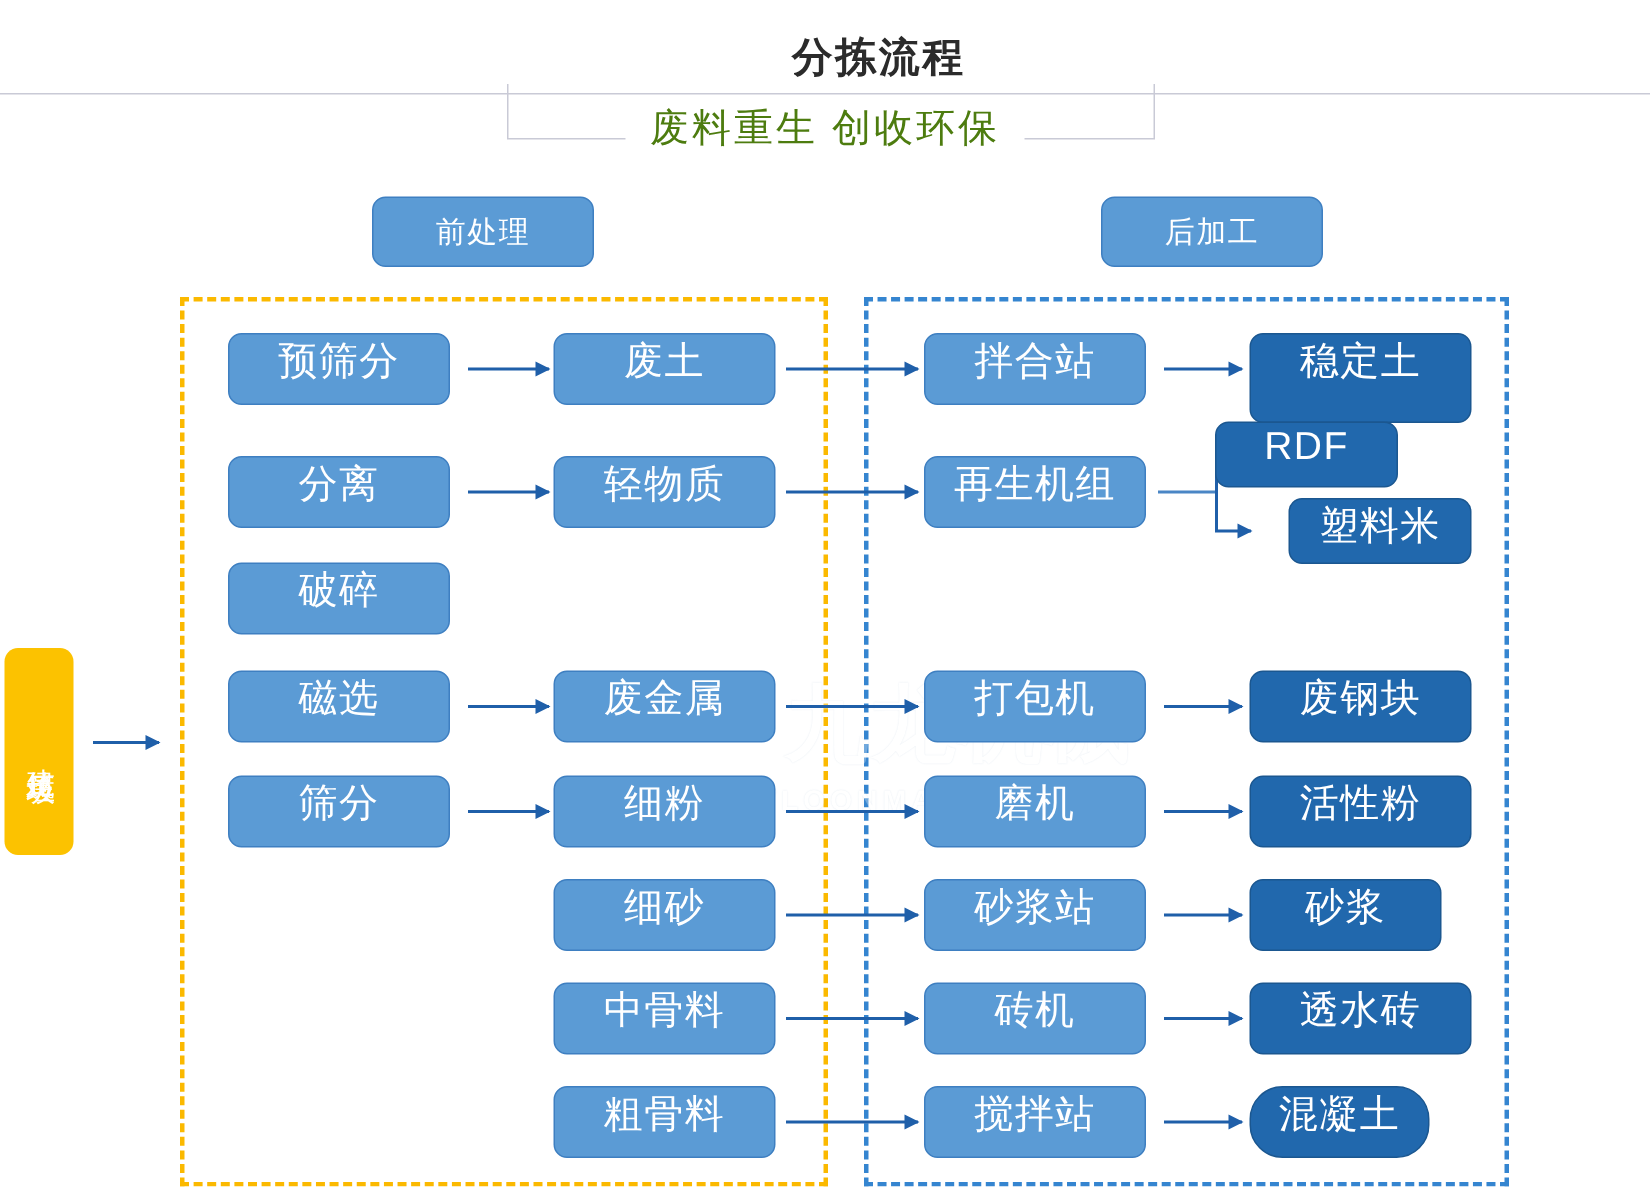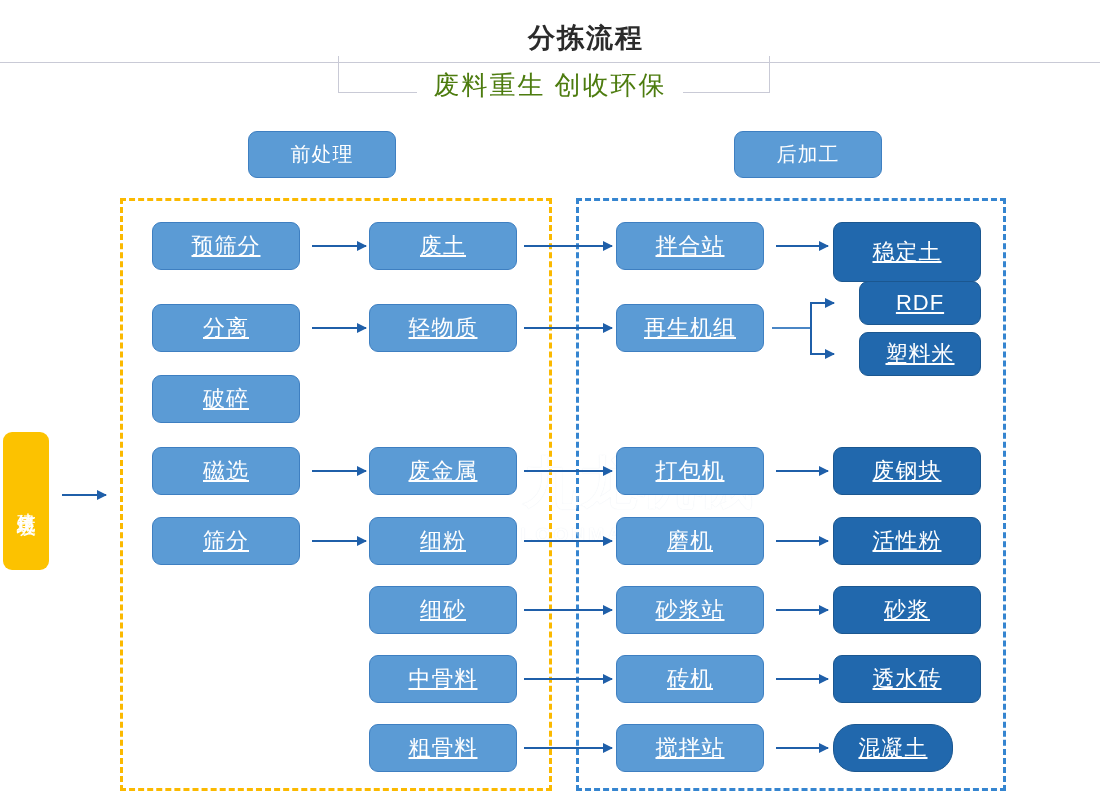--- a/index.html
+++ b/index.html
@@ -46,23 +46,23 @@
     position:absolute;background:#fcc200;border-radius:9px;
     display:flex;align-items:center;justify-content:center;box-sizing:border-box;
   }
   .input-box .vtxt{
     writing-mode:vertical-rl;text-orientation:upright;
     color:#ffffff;font-size:19px;line-height:1.18;letter-spacing:2px;
   }
 
   
   .node{
-    position:absolute;display:flex;align-items:center;justify-content:center;
+    position:absolute;display:flex;justify-content:center;
     box-sizing:border-box;border-radius:9px;color:#ffffff;
-    font-size:22px;letter-spacing:1px;white-space:nowrap;text-decoration:underline;
+    font-size:26px;letter-spacing:1px;white-space:nowrap;
   }
   .node.light{background:#5b9bd5;border:1px solid #3e7fc1;}
   .node.dark{background:#2168ad;border:1px solid #1b5790;}
 
   
   .arrow{position:absolute;height:2px;background:#1f5fa9;}
   .arrow:after{
     content:"";position:absolute;right:-1px;top:50%;
     width:0;height:0;transform:translateY(-50%);
     border-left:10px solid #1f5fa9;
@@ -211,33 +211,33 @@
   <div class="arrow" style="left:776px;top:747px;width:52px;"></div>
 
   <div class="plainline" style="left:772px;top:327px;width:40px;"></div>
   <div class="vline" style="left:810px;top:302px;height:52px;"></div>
   <div class="arrow" style="left:810px;top:302px;width:24px;"></div>
   <div class="arrow" style="left:810px;top:353px;width:24px;"></div>
 
   <div class="node dark" style="left:833px;top:222px;width:148px;height:60px;">
     <span>稳定土</span>
     </div>
-  <div class="node dark" style="left:859px;top:281px;width:122px;height:44px;">
+  <div class="node dark" style="left:810px;top:281px;width:122px;height:44px;">
     <span>RDF</span>
     </div>
   <div class="node dark" style="left:859px;top:332px;width:122px;height:44px;">
     <span>塑料米</span>
     </div>
   <div class="node dark" style="left:833px;top:447px;width:148px;height:48px;">
     <span>废钢块</span>
     </div>
   <div class="node dark" style="left:833px;top:517px;width:148px;height:48px;">
     <span>活性粉</span>
     </div>
-  <div class="node dark" style="left:833px;top:586px;width:148px;height:48px;">
+  <div class="node dark" style="left:833px;top:586px;width:128px;height:48px;">
     <span>砂浆</span>
     </div>
   <div class="node dark" style="left:833px;top:655px;width:148px;height:48px;">
     <span>透水砖</span>
     </div>
   <div class="node dark" style="left:833px;top:724px;width:120px;height:48px;border-radius:22px;">
     <span>混凝土</span>
     </div>
 
 </div>

